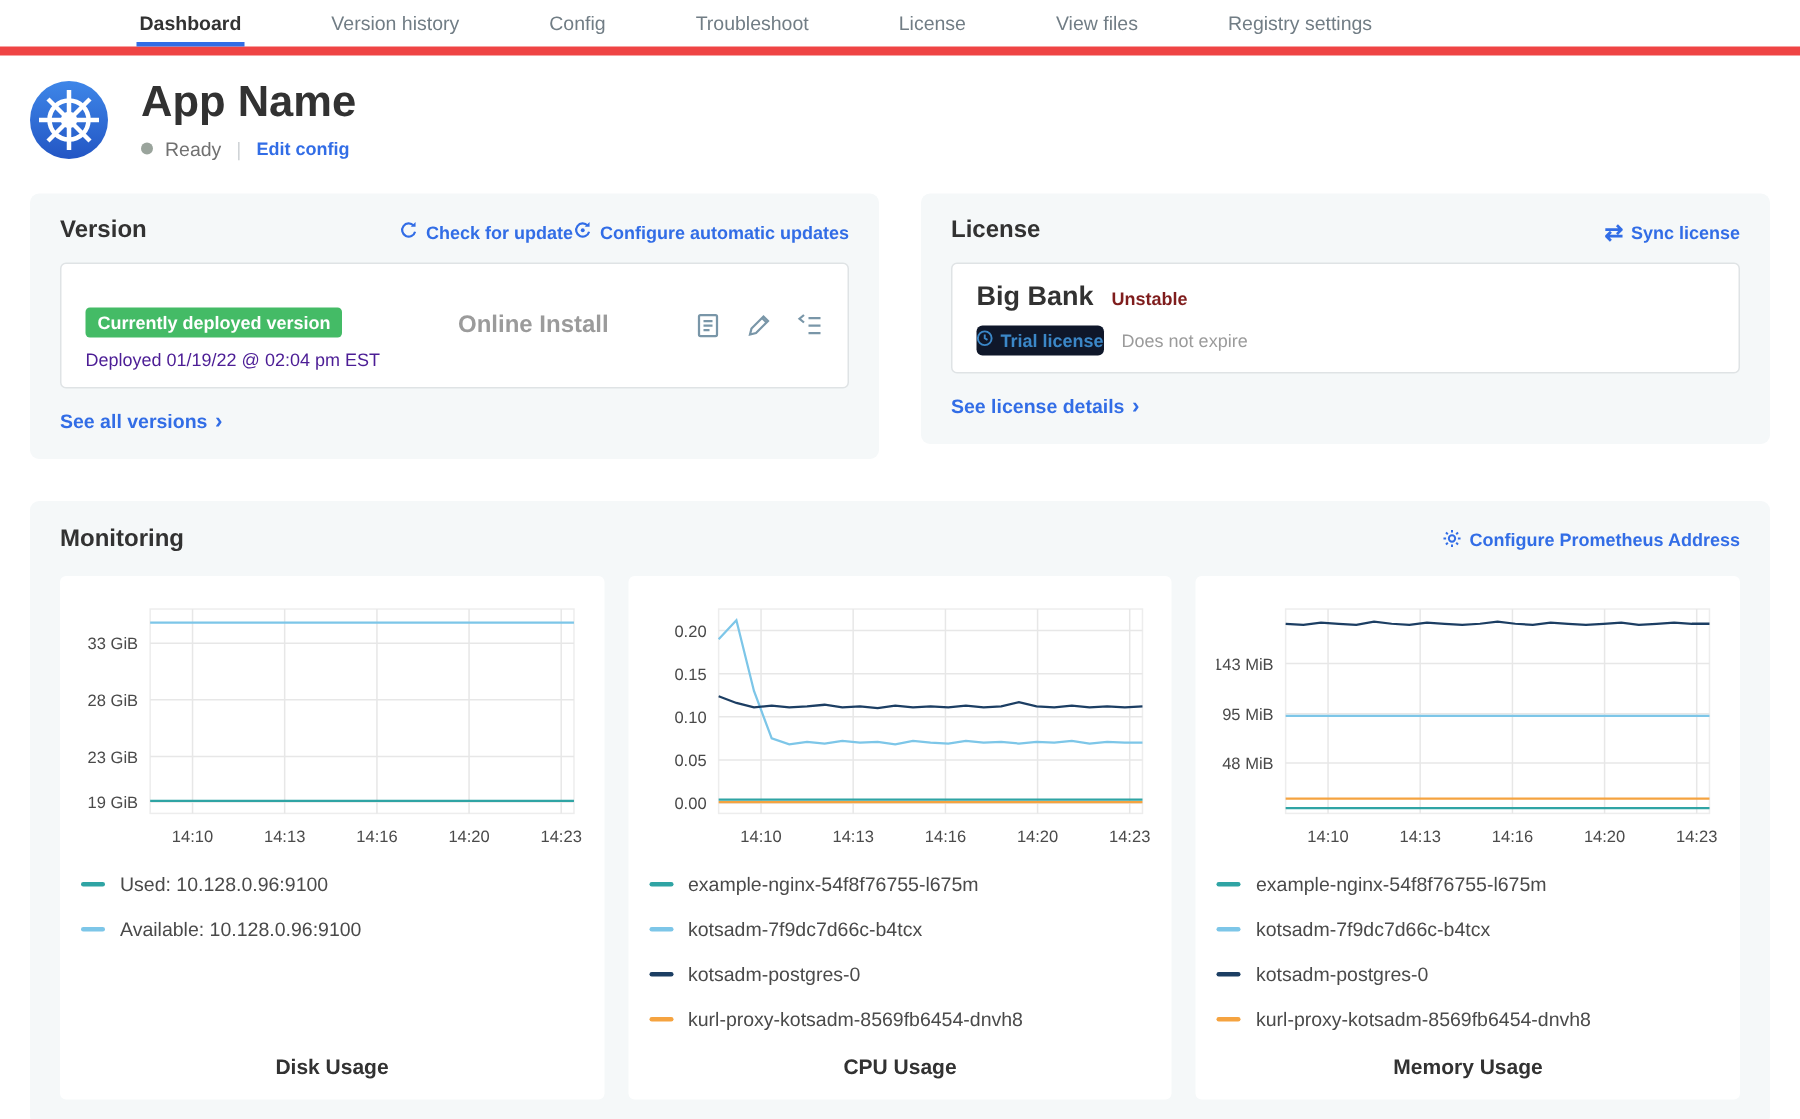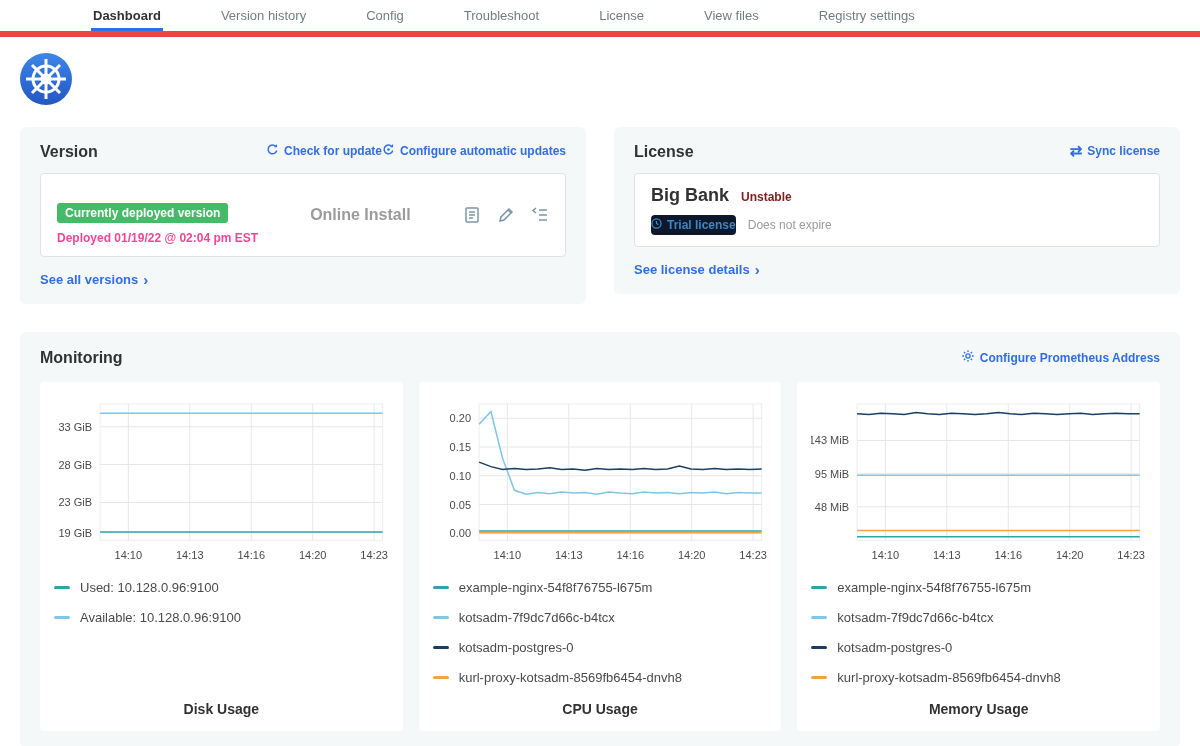--- a/index.html
+++ b/index.html
@@ -28,30 +28,30 @@
   .status-dot { width:8px; height:8px; border-radius:50%; background:#9aa49c; }
   .status-text { color:#717171; }
   .status-divider { color:#d0d4d7; margin:0 2px; }
   .link { color:#326DE6; font-weight:bold; cursor:pointer; text-decoration:none; display:inline-flex; align-items:center; gap:5px; }
   .link-sm { font-size:12px; }
   .link-md { font-size:13px; }
   .chevron { font-size:15px; font-weight:bold; line-height:1; position:relative; top:0px; }
   
   .cards-row { display:flex; gap:28px; margin-top:22px; align-items:flex-start; }
   .card { background:#f5f8f9; border-radius:6px; padding:16px 20px 16px 20px; flex:1; }
-  .card-header { display:flex; justify-content:space-between; align-items:flex-start; }
+  .card-header { display:flex; justify-content:space-between; align-items:flex-end; }
   .card-title { font-size:16px; font-weight:bold; }
   .card-links { display:flex; align-items:center; }
   .inner-box { background:#fff; border:1px solid #dfe3e5; border-radius:4px; margin-top:12px; padding:11px 16px; }
   .version-box { display:flex; align-items:center; }
   .version-num-row { display:flex; align-items:baseline; gap:8px; }
   .version-num { font-size:26px; font-weight:bold; }
   .sequence { font-size:12px; color:#9b9b9b; }
   .deployed-badge { display:inline-block; background:#44bb66; color:#fff; font-size:12px; font-weight:bold; padding:3px 8px; border-radius:3px; margin-top:18px; }
-  .deployed-date { font-size:12px; color:#ec4899; margin-top:8px;font-weight:bold; }
+  .deployed-date { font-size:12px; color:#4c1d95; margin-top:8px; }
   .install-type { font-size:16px; color:#9b9b9b; font-weight:bold; margin-left:52px; }
   .version-actions { margin-left:auto; display:flex; gap:16px; align-items:center; }
   .icon-btn { cursor:pointer; display:inline-flex; }
   .see-link { margin-top:13px; }
   .license-name-row { display:flex; align-items:baseline; gap:12px; }
   .license-name { font-size:18px; font-weight:bold; }
   .channel-badge { font-size:12px; font-weight:bold; color:#7f1d1d; }
   .license-meta-row { display:flex; align-items:center; gap:12px; margin-top:9px; }
   .pill { background:#0f172a; color:#3b87c8; font-size:12px; font-weight:bold; padding:3px 0; border-radius:4px; display:inline-flex; align-items:center; gap:5px; }
   .expiry { font-size:12px; color:#9b9b9b; }
@@ -97,20 +97,29 @@
           <line x1="26" y1="26" x2="6" y2="26"></line>
           <line x1="26" y1="26" x2="46" y2="26"></line>
           <line x1="26" y1="26" x2="12" y2="12"></line>
           <line x1="26" y1="26" x2="40" y2="12"></line>
           <line x1="26" y1="26" x2="12" y2="40"></line>
           <line x1="26" y1="26" x2="40" y2="40"></line>
         </g>
         <circle cx="26" cy="26" r="5.5" fill="#ffffff"></circle>
       </svg>
     </span>
+    <div>
+      <h1 class="app-title">App Name</h1>
+      <div class="app-status-row">
+        <span class="status-dot"></span>
+        <span class="status-text">Ready</span>
+        <span class="status-divider">|</span>
+        <a class="link link-sm">Edit config</a>
+      </div>
+    </div>
   </div>
 
   <div class="cards-row">
 
     <div class="card">
       <div class="card-header">
         <span class="card-title">Version</span>
         <span class="card-links">
           <a class="link link-sm">
             <span>

